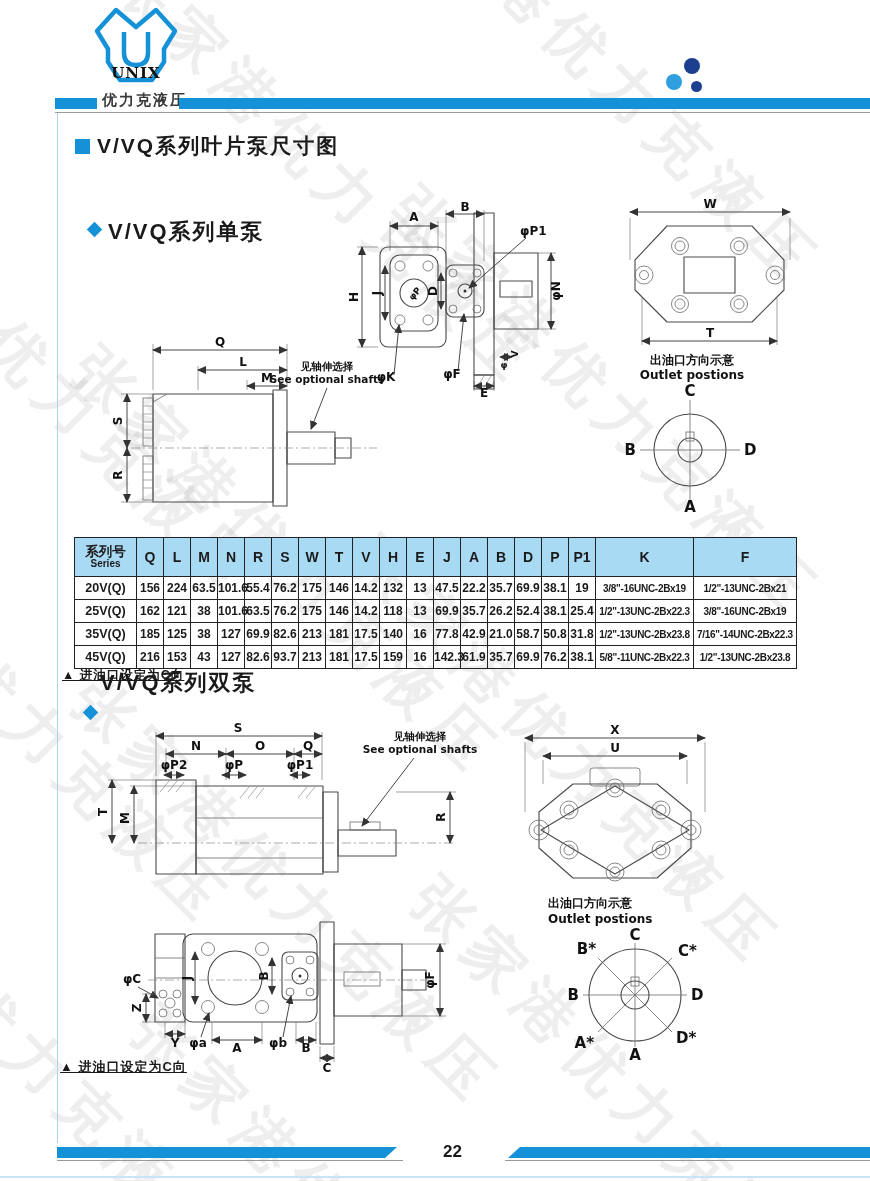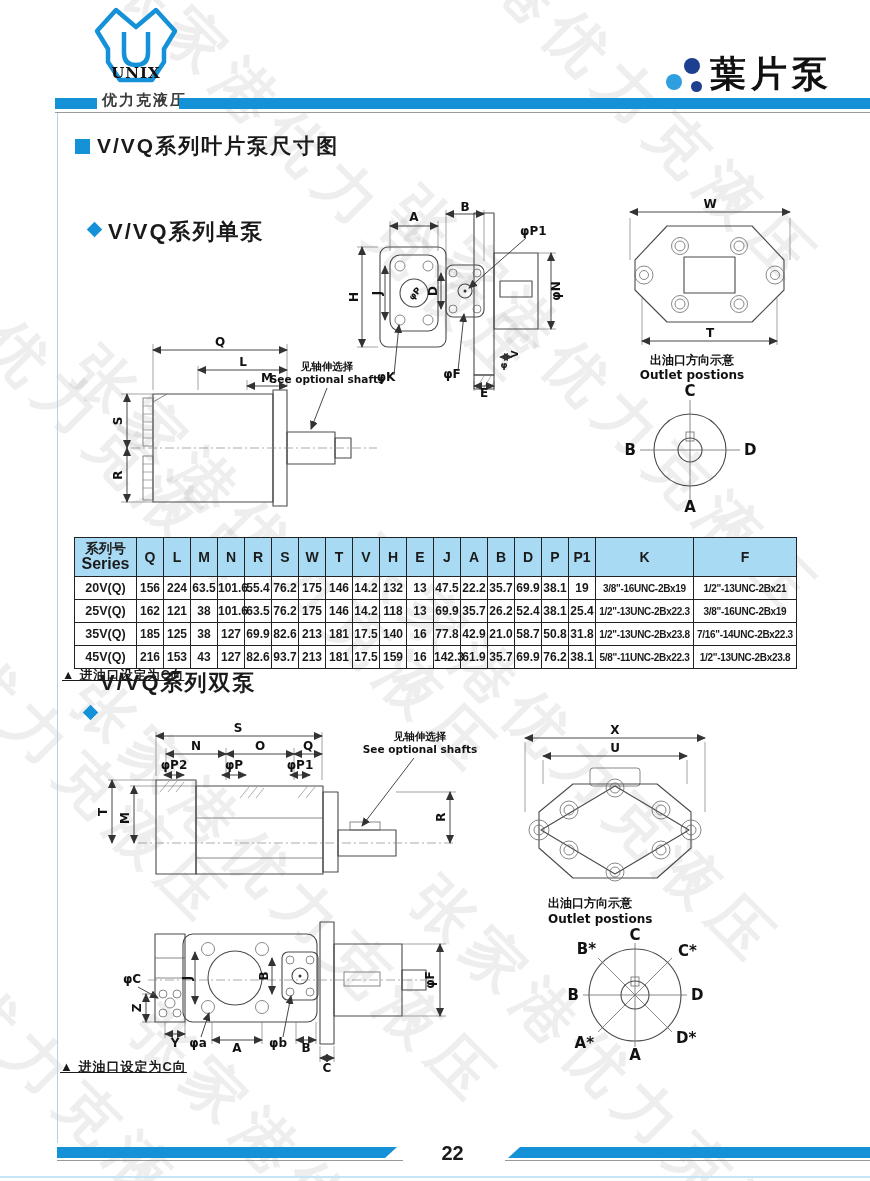--- a/index.html
+++ b/index.html
@@ -24,21 +24,21 @@
   .main-title{font-size:21px;font-weight:700;letter-spacing:2px;}
   .sec-title{font-size:22px;font-weight:700;letter-spacing:2px;}
   .note{font-size:12.5px;font-weight:600;letter-spacing:1px;text-decoration:underline;}
   
   table.dim{border-collapse:collapse;table-layout:fixed;width:722px;}
   table.dim td{border:1px solid #222;text-align:center;vertical-align:middle;padding:0;
                font-family:"Liberation Sans",sans-serif;}
   td.hcell{background:var(--tblhead,#a9daf3);font-weight:700;font-size:14px;height:38px;}
   td.series-h{background:var(--tblhead,#a9daf3);line-height:1.05;}
   td.series-h .cn{font-size:13.5px;font-weight:700;display:block;}
-  td.series-h .en{font-size:16px;font-weight:700;display:block;}
+  td.series-h .en{font-size:10px;font-weight:700;display:block;}
   td.series{font-size:12.5px;font-weight:600;height:22px;}
   td.num{font-size:12px;font-weight:600;height:22px;}
   td.thread{font-size:10px;font-weight:600;letter-spacing:-0.3px;height:22px;}
   
   svg.draw{position:absolute;z-index:1;overflow:visible;}
   .geo{fill:none;stroke:#4a4a4a;stroke-width:1.1;stroke-linejoin:round;}
   .geo2{fill:none;stroke:#6a6a6a;stroke-width:0.8;}
   .cl{fill:none;stroke:#888;stroke-width:0.7;stroke-dasharray:9 3 2 3;}
   .dim{stroke:#333;stroke-width:0.9;fill:none;marker-start:url(#arw);marker-end:url(#arw);border-radius:27px;}
   .ext{stroke:#666;stroke-width:0.6;fill:none;}
@@ -47,21 +47,21 @@
   .dt{font:700 12px "DejaVu Sans",sans-serif;fill:#111;}
   .dts{font:600 9px "DejaVu Sans",sans-serif;fill:#111;}
   .ol{font:700 15px "DejaVu Sans",sans-serif;fill:#111;}
   .nt{font:700 10.5px "DejaVu Sans",sans-serif;fill:#111;}
   .ttl{font:700 12px "DejaVu Sans",sans-serif;fill:#111;}
   .logo-u{fill:#fff;stroke:var(--accent,#1591d8);stroke-width:4.5;stroke-linejoin:round;}
   .logo-t{font:700 15px "DejaVu Serif",serif;fill:#111;letter-spacing:1px;}
   
   .foot-bar{background:var(--accent,#1591d8);height:11px;}
   .foot-line{background:#999;height:1px;}
-  .pagenum{font-size:20px;font-weight:700;}
+  .pagenum{font-size:17px;font-weight:700;}
   .vline{background:#aad4ec;width:1px;}
   .bottom-line{background:#c7e5f6;height:2px;}
 </style>
 </head>
 <body>
 
 <div class="page">
 
   <svg width="0" height="0" style="position:absolute" aria-hidden="true">
     <defs>
@@ -94,21 +94,20 @@
     <text x="44" y="74" text-anchor="middle" class="logo-t">UNIX</text>
   </svg>
   <div class="abs z1 brand-bar" style="left:55px;top:98px;width:42px;"></div>
   <div class="abs z1 brand-txt" style="left:102px;top:91px;">优力克液压</div>
   <div class="abs z1 brand-bar" style="left:179px;top:98px;width:691px;"></div>
   <div class="abs z1 hairline" style="left:55px;top:112px;width:815px;"></div>
 
   <div class="abs z1 dot" style="left:666px;top:74px;width:16px;height:16px;background:#2f9fe0;"></div>
   <div class="abs z1 dot" style="left:684px;top:58px;width:16px;height:16px;background:#1d3f8f;"></div>
   <div class="abs z1 dot" style="left:691px;top:81px;width:11px;height:11px;background:#1d3f8f;"></div>
-  <div class="abs z1 pg-title" style="left:710px;top:50px;">葉片泵</div>
 
   <div class="abs z1 sq-bullet" style="left:75px;top:139px;"></div>
   <div class="abs z1 main-title" style="left:97px;top:132px;">V/VQ系列叶片泵尺寸图</div>
 
   <div class="abs z1 dia-bullet" style="left:89px;top:224px;"></div>
   <div class="abs z1 sec-title" style="left:108px;top:217px;">V/VQ系列单泵</div>
 
   <svg class="draw" style="left:95px;top:328px;width:300px;height:182px" viewBox="0 0 300 182">
     <g>
       <rect x="58" y="66" width="120" height="108" class="geo"></rect>

